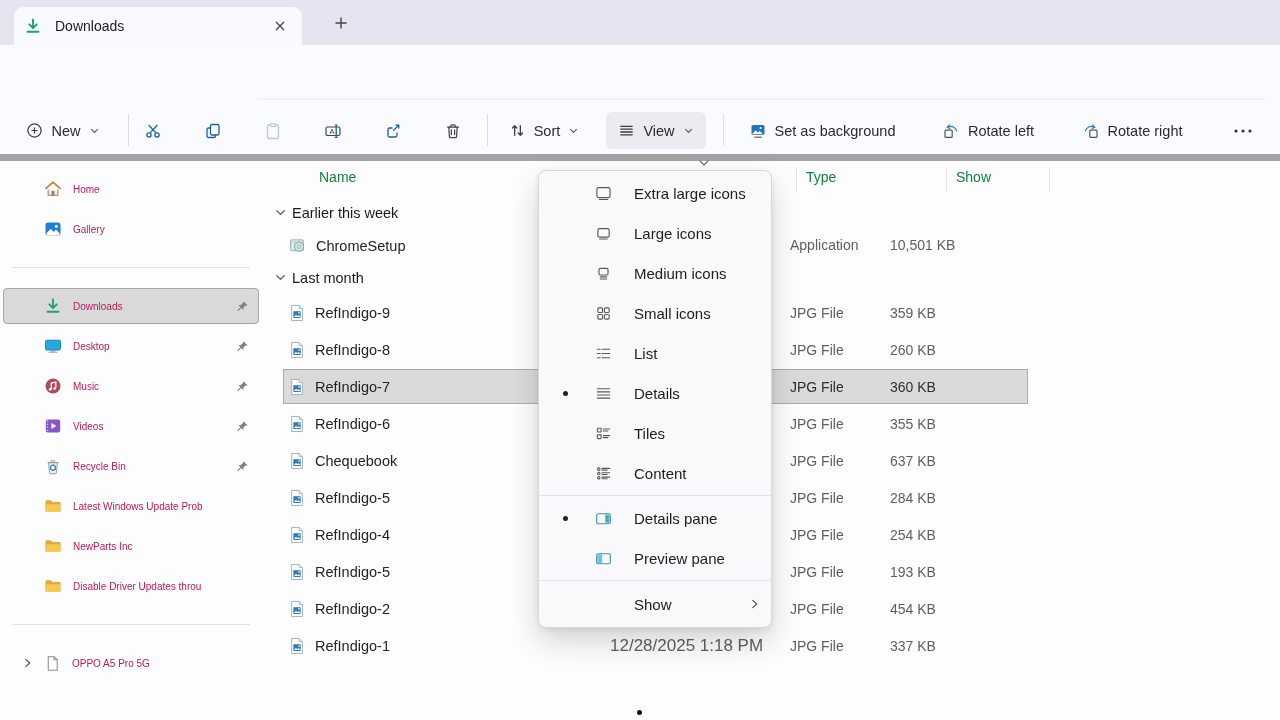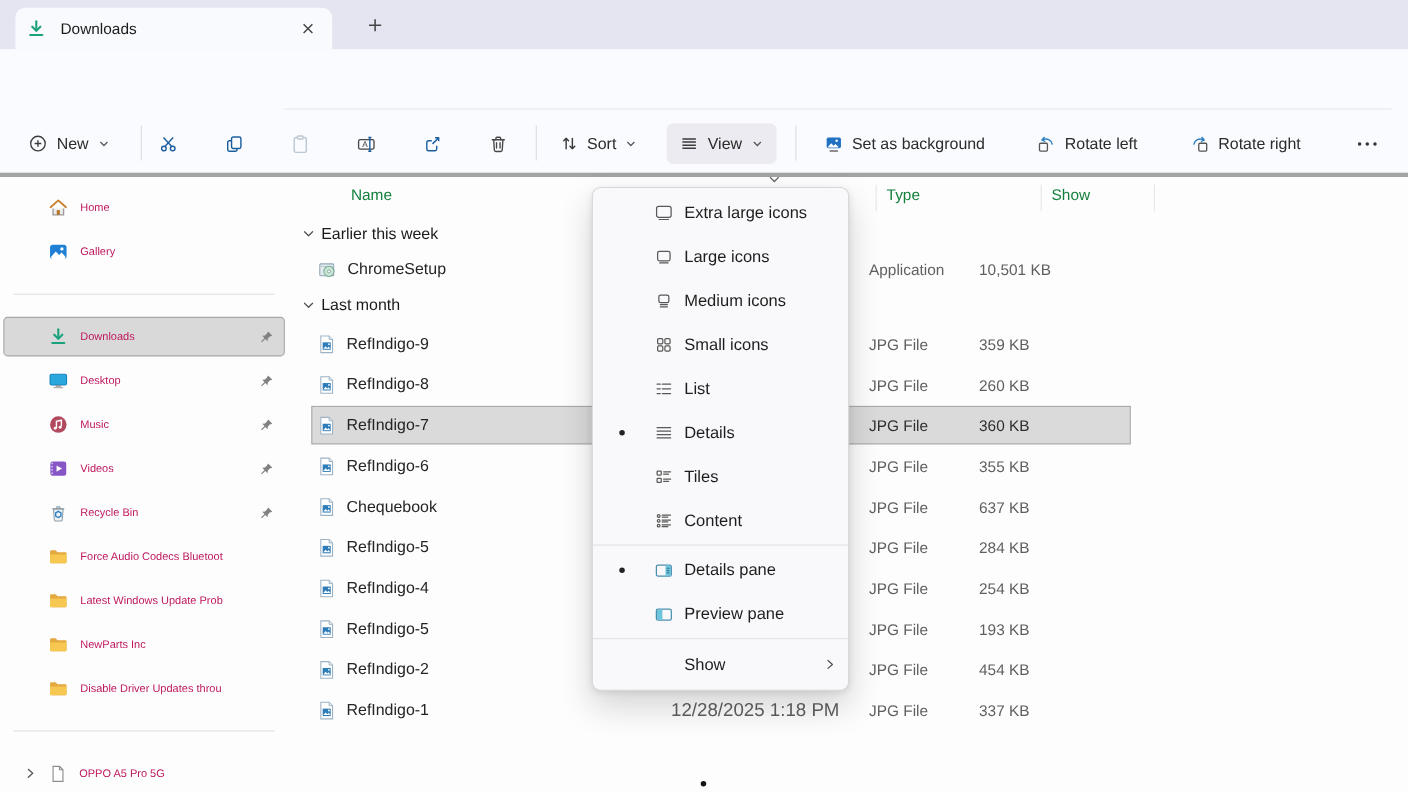--- a/index.html
+++ b/index.html
@@ -17,21 +17,21 @@
   .newtab{position:absolute;left:328px;top:10px;width:26px;height:26px;display:flex;align-items:center;justify-content:center}
 
   
   .navbar{position:absolute;left:0;top:45px;right:0;height:55px;background:#fafbfe}
   .nav-btn{position:absolute;top:54px;width:36px;height:36px;display:flex;align-items:center;justify-content:center;border-radius:6px}
   .addr{position:absolute;left:255px;top:53px;right:12px;height:39px;background:#eef1f6;border-radius:6px;
         display:flex;align-items:center;padding-left:12px;box-sizing:border-box}
   .addr-path{font-size:14.5px;color:#1b1b1b;margin-left:15px}
 
   
-  .toolbar{position:absolute;left:0;top:100px;right:0;height:61px;background:#fafbfe;border-bottom:4px solid #a3a3a3;box-sizing:border-box}
+  .toolbar{position:absolute;left:0;top:100px;right:0;height:61px;background:#fafbfe;border-bottom:7px solid #a3a3a3;box-sizing:border-box}
   .tb-btn{position:absolute;top:12px;height:37px;display:flex;align-items:center;justify-content:center;gap:8px;
           border-radius:6px;font-size:14.5px;color:#2b2b2b;white-space:nowrap}
   .tb-div{position:absolute;top:14px;height:32px;width:1px;background:#dddde2}
   .tb-pressed{background:#ebebf1}
 
   
   .sidebar{position:absolute;left:0;top:161px;width:262px;bottom:0;background:#fdfdfe;padding-top:8px;box-sizing:border-box;overflow:hidden}
   .sb-item{height:40px;display:flex;align-items:center;padding-left:44px;position:relative;font-size:10px;color:#be185d}
   .sb-item>*{position:relative;z-index:1}
   .sb-item .lab{margin-left:11px;white-space:nowrap;overflow:hidden;flex:1}
@@ -64,21 +64,21 @@
 
   
   .menu{position:absolute;left:538px;top:170px;width:234px;background:#f9f9fb;border:1px solid #d7d7db;
         border-radius:8px;box-shadow:0 14px 30px rgba(0,0,0,.16),0 2px 6px rgba(0,0,0,.08);
         padding:2px 0;z-index:10;box-sizing:border-box}
   .m-item{height:40px;display:flex;align-items:center;padding:0 12px 0 22px;font-size:15px;color:#1d1d1d}
   .m-item.tall{height:42px}
   .m-bz{width:34px;display:flex;align-items:center}
   .m-dot{width:5px;height:5px;border-radius:50%;background:#222;margin-left:2px}
   .m-iz{width:27px;display:flex;align-items:center}
-  .m-lab{flex:1;margin-left:0;white-space:nowrap}
+  .m-lab{flex:1;margin-left:12px;white-space:nowrap}
   .m-sep{height:1px;background:#e2e2e6;margin:2px 0}
   .m-sub{margin-left:auto}
 
   .artifact-dot{position:absolute;left:637px;top:710px;width:5px;height:5px;border-radius:50%;background:#141414}
 </style>
 </head>
 <body>
 
 <div class="tabbar">
   <div class="tab">
@@ -377,29 +377,20 @@
             <path d="M7.1 5.4 l.7-1.7 h2.4 l.7 1.7" fill="none" stroke="#8fa0ac" stroke-width="1.1"></path>
             <path d="M9 7.9 l2.4 1.4 v2.8 L9 13.5 l-2.4-1.4 V9.3z" fill="none" stroke="#2e7fc0" stroke-width="1.25"></path>
           </svg>
         </span>
         <span class="lab">Recycle Bin</span>
         <span class="ic sb-pin">
           <svg viewBox="0 0 14 14" width="13" height="13">
             <path d="M8.3 1.5 l4.2 4.2 -2.5.6 -1.9 1.9 -.3 2.7 -2.2-2.2 -3.3 3.3 -.8-.8 3.3-3.3 -2.2-2.2 2.7-.3 1.9-1.9z" fill="#818181"></path>
           </svg>
         </span>
-      </div>
-      <div class="sb-item">
-        <span class="ic">
-          <svg viewBox="0 0 18 18" width="18" height="18">
-            <path d="M1.5 4.4 a1.2 1.2 0 0 1 1.2-1.2 h4 l1.6 1.8 h7 a1.2 1.2 0 0 1 1.2 1.2 v7.4 a1.4 1.4 0 0 1 -1.4 1.4 H2.9 a1.4 1.4 0 0 1 -1.4-1.4z" fill="#e3a83f"></path>
-            <path d="M1.5 7.2 h15 v6.4 a1.4 1.4 0 0 1 -1.4 1.4 H2.9 a1.4 1.4 0 0 1 -1.4-1.4z" fill="#f6c851"></path>
-          </svg>
-        </span>
-        <span class="lab">Force Audio Codecs Bluetoot</span>
       </div>
       <div class="sb-item">
         <span class="ic">
           <svg viewBox="0 0 18 18" width="18" height="18">
             <path d="M1.5 4.4 a1.2 1.2 0 0 1 1.2-1.2 h4 l1.6 1.8 h7 a1.2 1.2 0 0 1 1.2 1.2 v7.4 a1.4 1.4 0 0 1 -1.4 1.4 H2.9 a1.4 1.4 0 0 1 -1.4-1.4z" fill="#e3a83f"></path>
             <path d="M1.5 7.2 h15 v6.4 a1.4 1.4 0 0 1 -1.4 1.4 H2.9 a1.4 1.4 0 0 1 -1.4-1.4z" fill="#f6c851"></path>
           </svg>
         </span>
         <span class="lab">Latest Windows Update Prob</span>
       </div>

